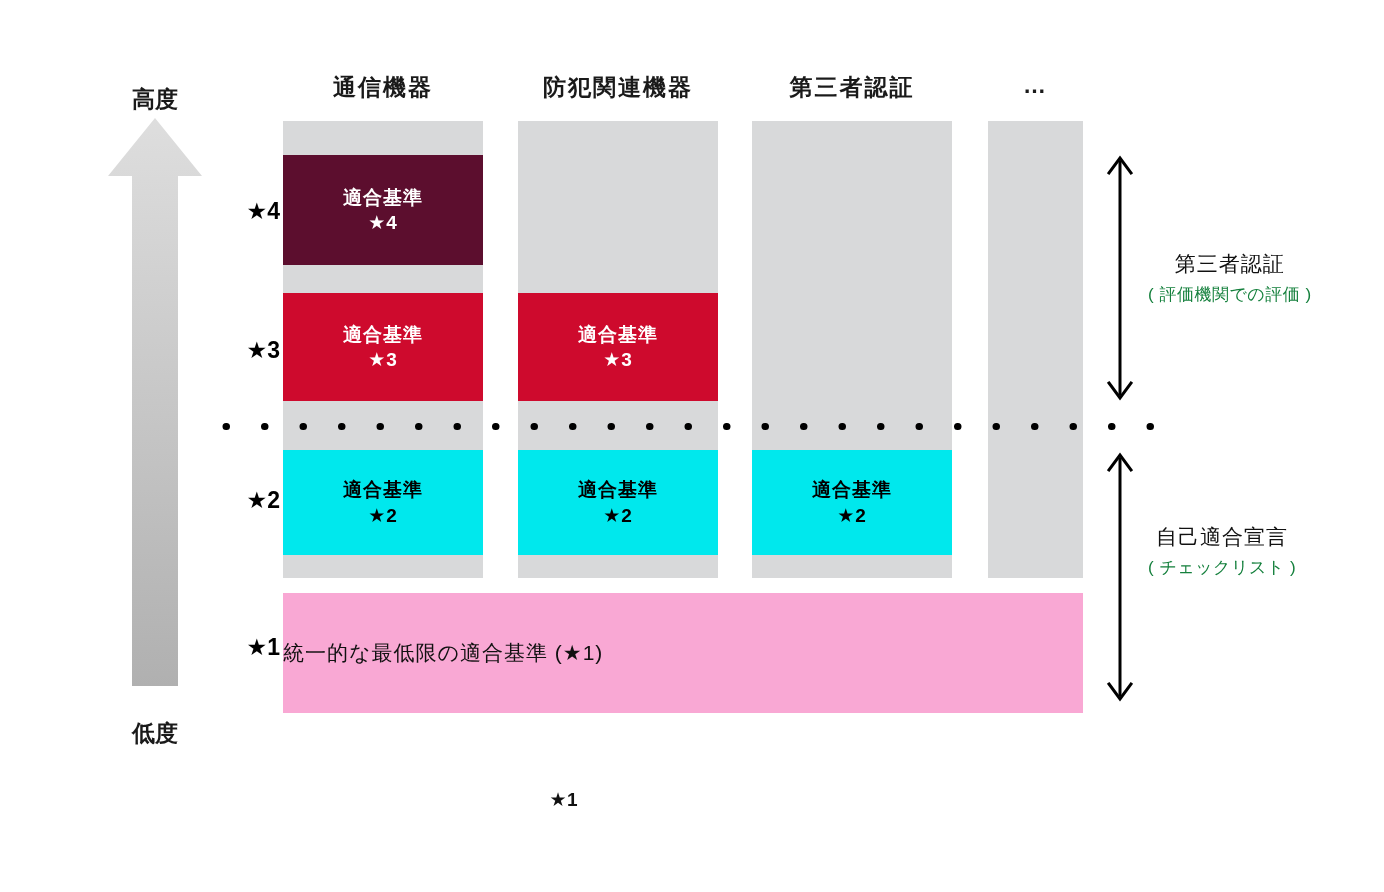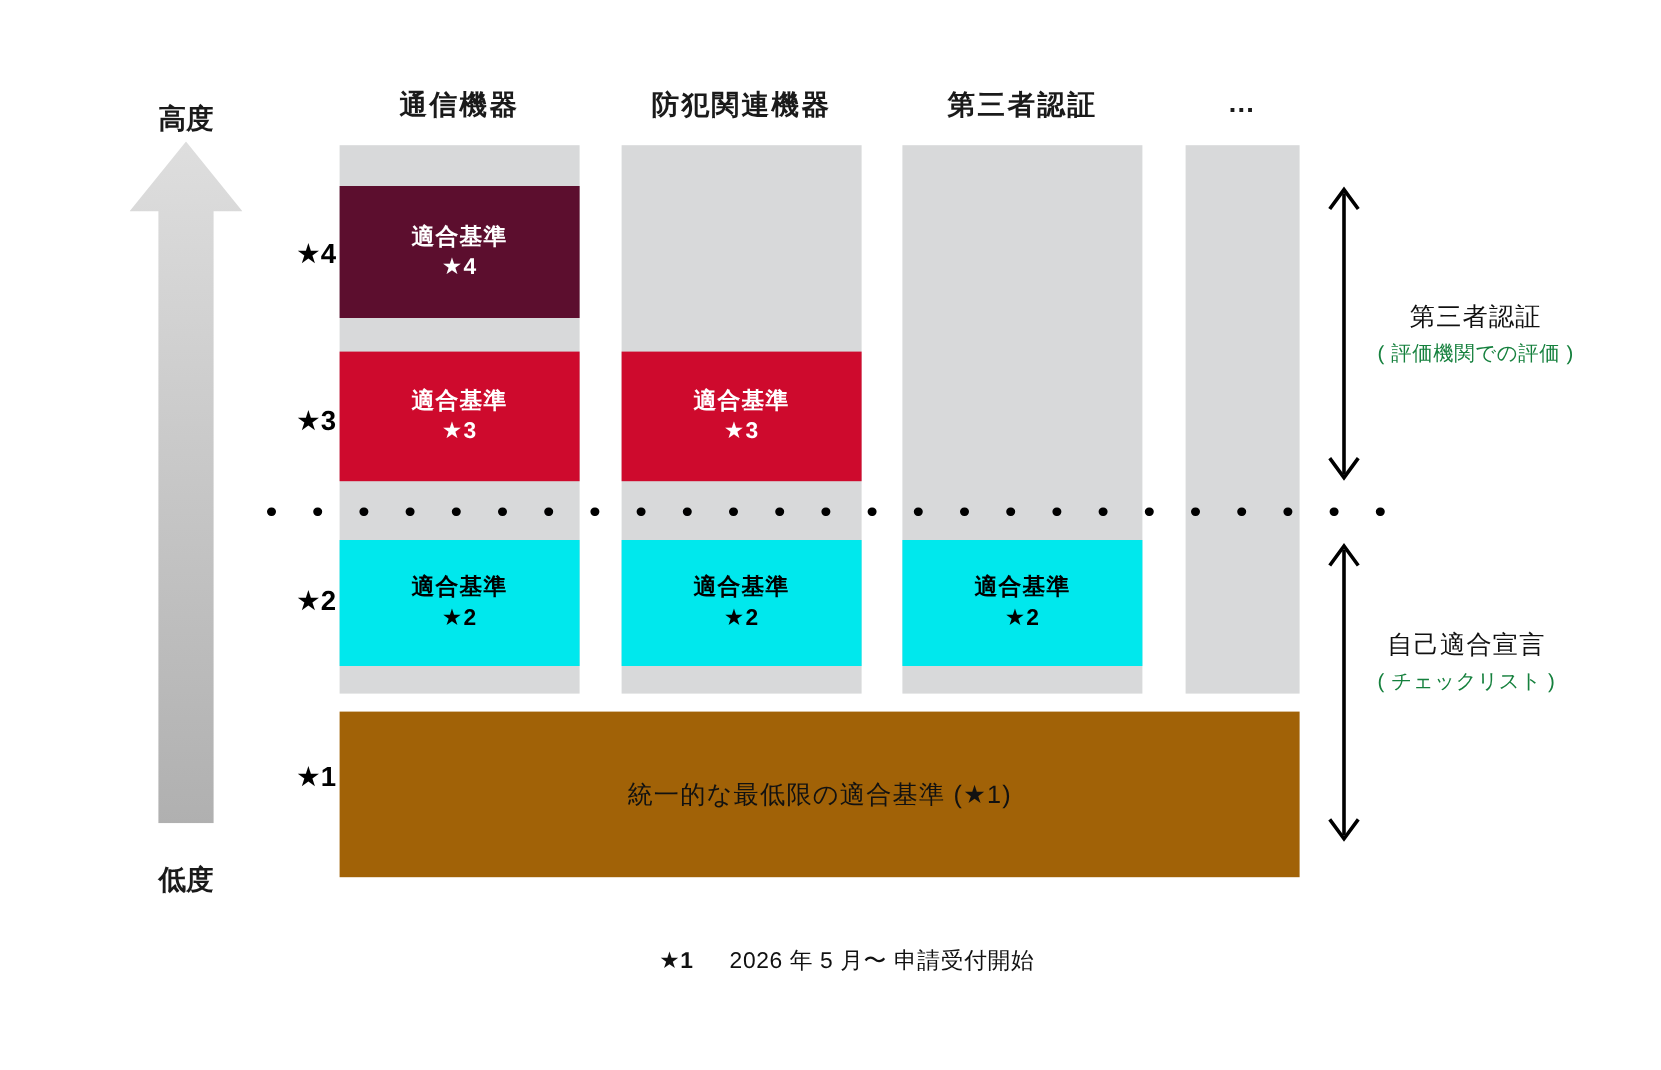--- a/index.html
+++ b/index.html
@@ -105,25 +105,24 @@
   }
   .level-block .lv-title { display: block; }
   .level-block .lv-star  { display: block; }
 
   
   .base-bar {
     position: absolute;
     left: 283px;
     top: 593px;
     width: 800px;
-    height: 138px;
-    background: #a16207;
+    height: 120px;
+    background: #f9a8d4;
     display: flex;
     align-items: center;
-    justify-content: center;
     font-size: 21px;
     font-weight: 400;
     color: #111;
     letter-spacing: 1px;
   }
 
   
   .dot-divider {
     position: absolute;
     left: 222px;
@@ -289,17 +288,16 @@
     </svg>
   </div>
   <div class="side-note" style="top:523px">
     <span class="note-main">自己適合宣言</span>
     <span class="note-sub">( チェックリスト )</span>
   </div>
 
   <div class="legend">
     <div class="legend-row">
       <span class="legend-key">★1</span>
-      <span class="legend-val">2026 年 5 月〜 申請受付開始</span>
     </div>
   </div>
 
 </div>
 
 </body></html>

